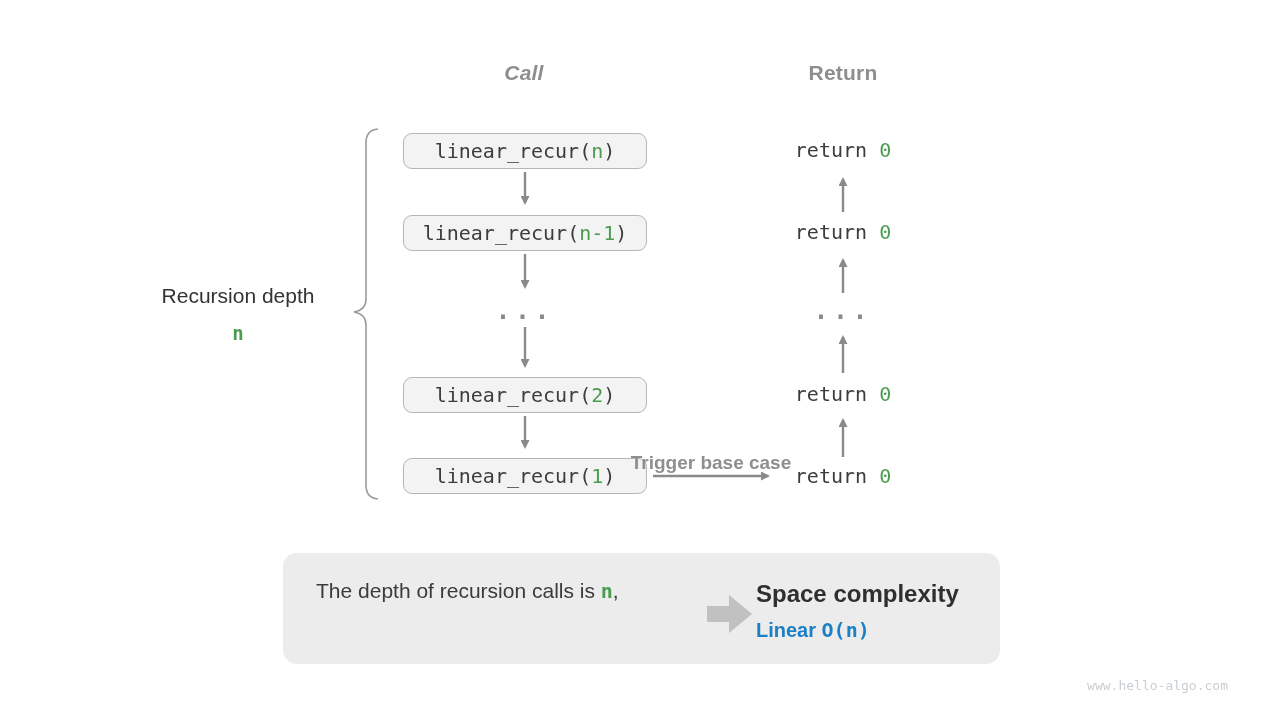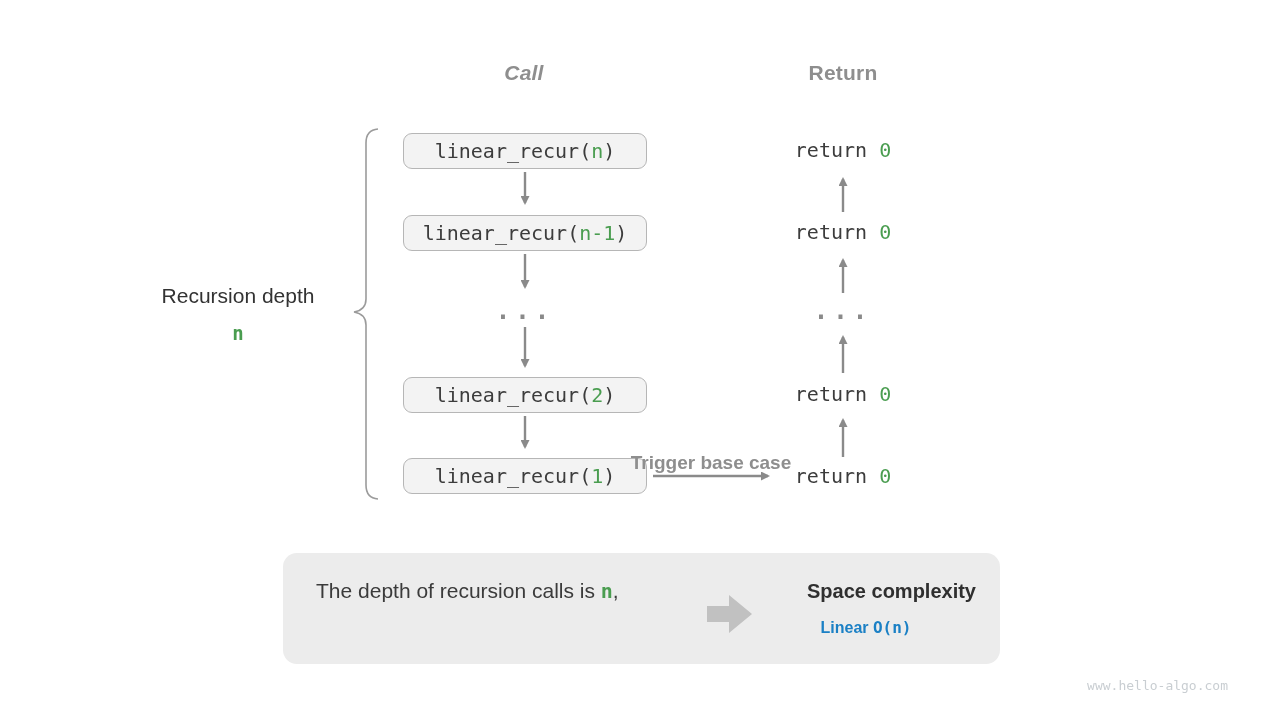--- a/index.html
+++ b/index.html
@@ -45,26 +45,26 @@
   }
   .summary-box{
     position:absolute; left:283px; top:553px; width:717px; height:111px;
     background:#ececec; border-radius:14px;
   }
   .sum-line{
     position:absolute; left:316px; font-size:21px; color:#3b3b3b; white-space:pre;
   }
   .sum-line .code{ font-size:20px; }
   .sum-title{
-    position:absolute; left:756px; top:580px; width:220px; text-align:right;
-    font-size:20px; font-weight:bold; color:#2f2f2f;
+    position:absolute; left:756px; top:580px; width:220px; text-align:left;
+    font-size:24px; font-weight:bold; color:#2f2f2f;
   }
   .sum-result{
-    position:absolute; left:756px; top:618px; width:220px; text-align:center;
-    font-size:16px; font-weight:bold; color:#1b80c5; white-space:pre;
+    position:absolute; left:756px; top:618px; width:220px; 
+    font-size:20px; font-weight:bold; color:#1b80c5; white-space:pre;
   }
   .watermark{
     position:absolute; right:52px; top:678px;
     font-family:"DejaVu Sans Mono", monospace; font-size:13px; color:#c9ced2;
   }
   svg.overlay{ position:absolute; left:0; top:0; pointer-events:none; }
 </style>
 </head>
 <body>
 

